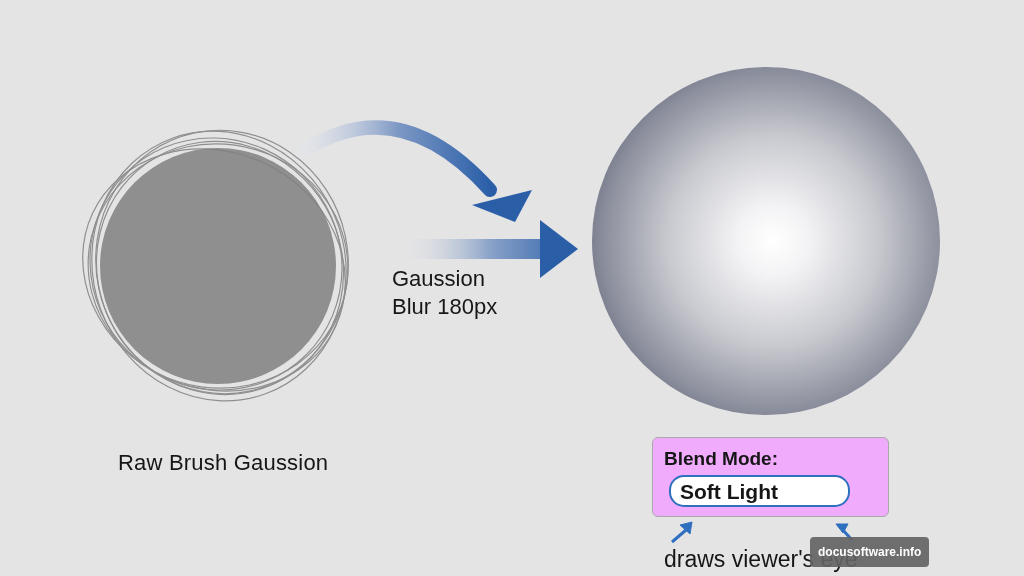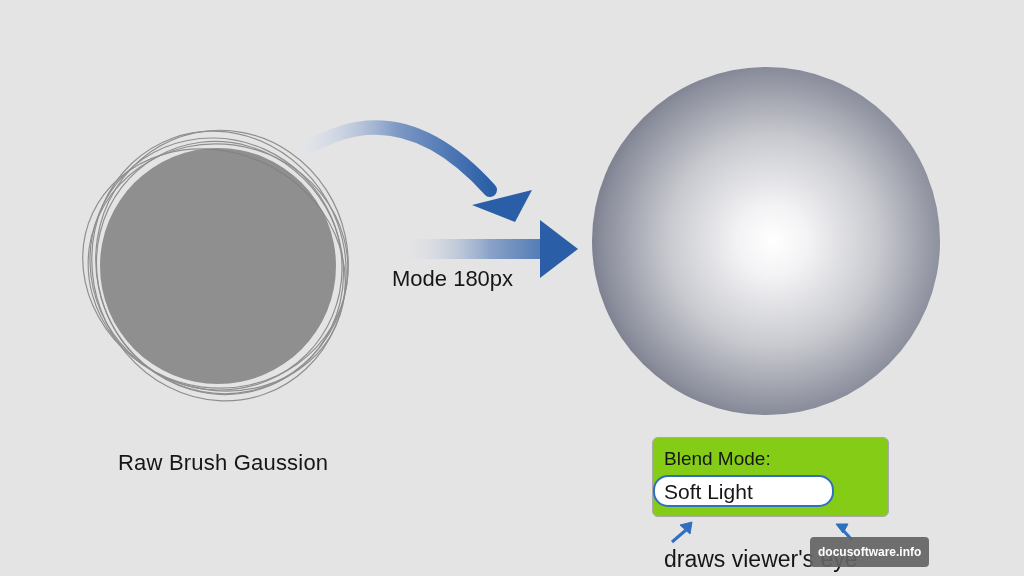--- a/index.html
+++ b/index.html
@@ -13,25 +13,25 @@
   .label { font-size: 22px; letter-spacing: 0.2px; }
   #raw-label { left: 118px; top: 450px; }
   #blur-label { left: 392px; top: 265px; line-height: 28px; font-size: 22px; }
   #blur-circle {
     left: 592px; top: 67px; width: 348px; height: 348px; border-radius: 50%;
     background: radial-gradient(circle at 52% 50%, #ffffff 0%, #f3f3f5 14%, #c8c9cf 42%, #8a8d9b 68%, #4c5266 88%, #2b3249 100%);
   }
   #blend-panel {
     left: 652px; top: 437px; width: 237px; height: 80px;
     border: 1px solid #a9a9ab; border-radius: 6px;
-    background: #84cc16; box-sizing: border-box;
+    background: #f0abfc; box-sizing: border-box; font-weight: bold;
   }
   #blend-title { left: 11px; top: 10px; font-size: 19px; }
   #blend-input {
-    left: 0; top: 37px; width: 181px; height: 32px; box-sizing: border-box;
+    left: 16px; top: 37px; width: 181px; height: 32px; box-sizing: border-box;
     border: 2px solid #2f6fc0; border-radius: 15px; background: #fff;
     font-size: 21px; padding: 2px 9px; line-height: 26px;
   }
   #caption { left: 664px; top: 546px; font-size: 23px; }
   #watermark {
     left: 810px; top: 537px; height: 30px; padding: 0 8px;
     background: rgba(100,100,100,0.92); color: #fff; border-radius: 4px;
     font-weight: bold; font-size: 12px; line-height: 30px;
   }
   svg { position: absolute; left: 0; top: 0; }
@@ -79,21 +79,22 @@
     <line x1="672" y1="542" x2="686" y2="530" stroke-width="3"></line>
     <polygon points="680,525 692,522 690,534"></polygon>
     <line x1="852" y1="540" x2="842" y2="529" stroke-width="3"></line>
     <polygon points="836,524 848,524 843,533"></polygon>
   </g>
 </svg>
 
 <div class="abs label" id="raw-label">Raw Brush Gaussion</div>
 
 <div class="abs" id="blur-label">
-  <div>Mode 180px</div>
+  <div>Gaussion</div>
+  <div>Blur 180px</div>
 </div>
 
 <div class="abs" id="blur-circle"></div>
 
 <div class="abs" id="blend-panel">
   <div class="abs" id="blend-title">Blend Mode:</div>
   <div class="abs" id="blend-input">Soft Light</div>
 </div>
 
 <div class="abs" id="caption">draws viewer's eye</div>

